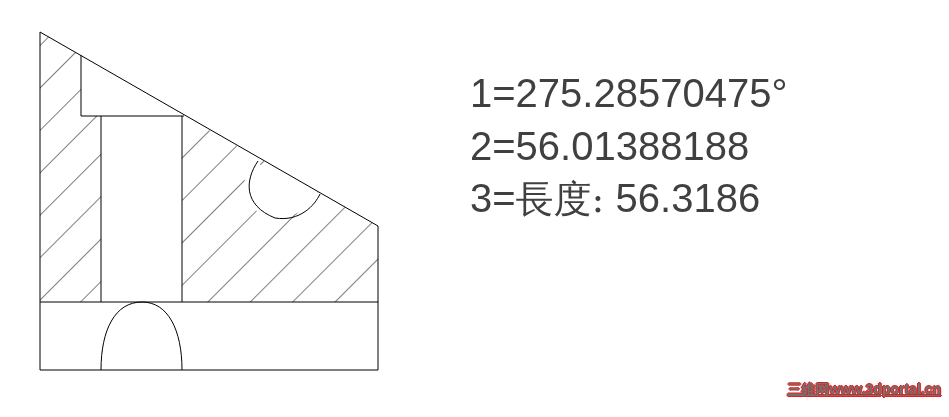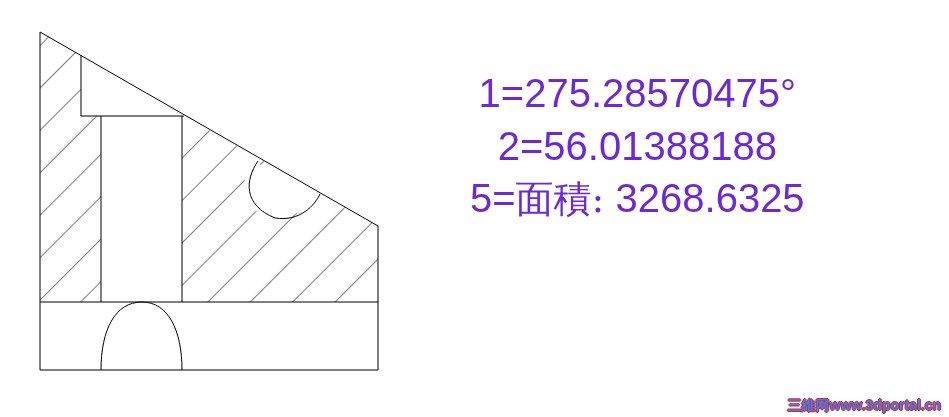--- a/index.html
+++ b/index.html
@@ -1,22 +1,22 @@
 <!DOCTYPE html>
 <html><head>
 <meta charset="utf-8">
 <style>
   html,body{margin:0;padding:0;background:#fff;}
   body{width:949px;height:417px;position:relative;overflow:hidden;font-family:"Liberation Sans",sans-serif;}
   #drawing{position:absolute;left:0;top:0;}
   .labels{position:absolute;left:470px;top:68px;}
-  .label{color:#6d28d9;font-size:40px;line-height:51.5px;white-space:nowrap;font-family:"Liberation Sans",sans-serif;text-align:center;}
+  .label{color:#404040;font-size:40px;line-height:51.5px;white-space:nowrap;font-family:"Liberation Sans",sans-serif;}
   .cjk{font-family:"DejaVu Serif",serif;font-size:38px;}
-  .watermark{position:absolute;right:8px;bottom:2px;font-size:14px;font-weight:bold;color:#3b82f6;
-    text-shadow:1px 0 #e02020,-1px 0 #e02020,0 1px #e02020,0 -1px #e02020;font-family:"Liberation Sans",sans-serif;}
+  .watermark{position:absolute;right:8px;bottom:18px;font-size:14px;font-weight:bold;color:#737373;
+    text-shadow:1px 0 #e02020,-1px 0 #e02020,0 1px #e02020,0 -1px #e02020;font-family:"Liberation Sans",sans-serif;text-decoration:underline;}
 </style>
 </head>
 <body>
 
 <svg id="drawing" width="400" height="400" viewBox="0 0 400 400">
   <defs>
     <pattern id="hatch" patternUnits="userSpaceOnUse" width="30" height="30" patternTransform="rotate(45)">
       <line x1="0" y1="0" x2="0" y2="30" stroke="#000" stroke-width="1"></line>
     </pattern>
     <clipPath id="hatchClip">
@@ -34,16 +34,16 @@
     <path d="M81,55 L81,116 L184,116"></path>
     <path d="M101,116 L101,302 M182,116 L182,302"></path>
     <path d="M101,370 C101,330 115,302 142,302 C168,302 182,330 182,370"></path>
     <path d="M258,161 C245,180 243,205 275,218 C300,222 315,205 320,194"></path>
   </g>
 </svg>
 
 <div class="labels">
   <div class="label"><span>1</span>=<span class="cjk"></span><span>275.28570475°</span></div>
   <div class="label"><span>2</span>=<span class="cjk"></span><span>56.01388188</span></div>
-  <div class="label"><span>5</span>=<span class="cjk">面積:</span><span> 3268.6325</span></div>
+  <div class="label"><span>3</span>=<span class="cjk">長度:</span><span> 56.3186</span></div>
 </div>
 
 <div class="watermark">三維网www.3dportal.cn</div>
 
 </body></html>

